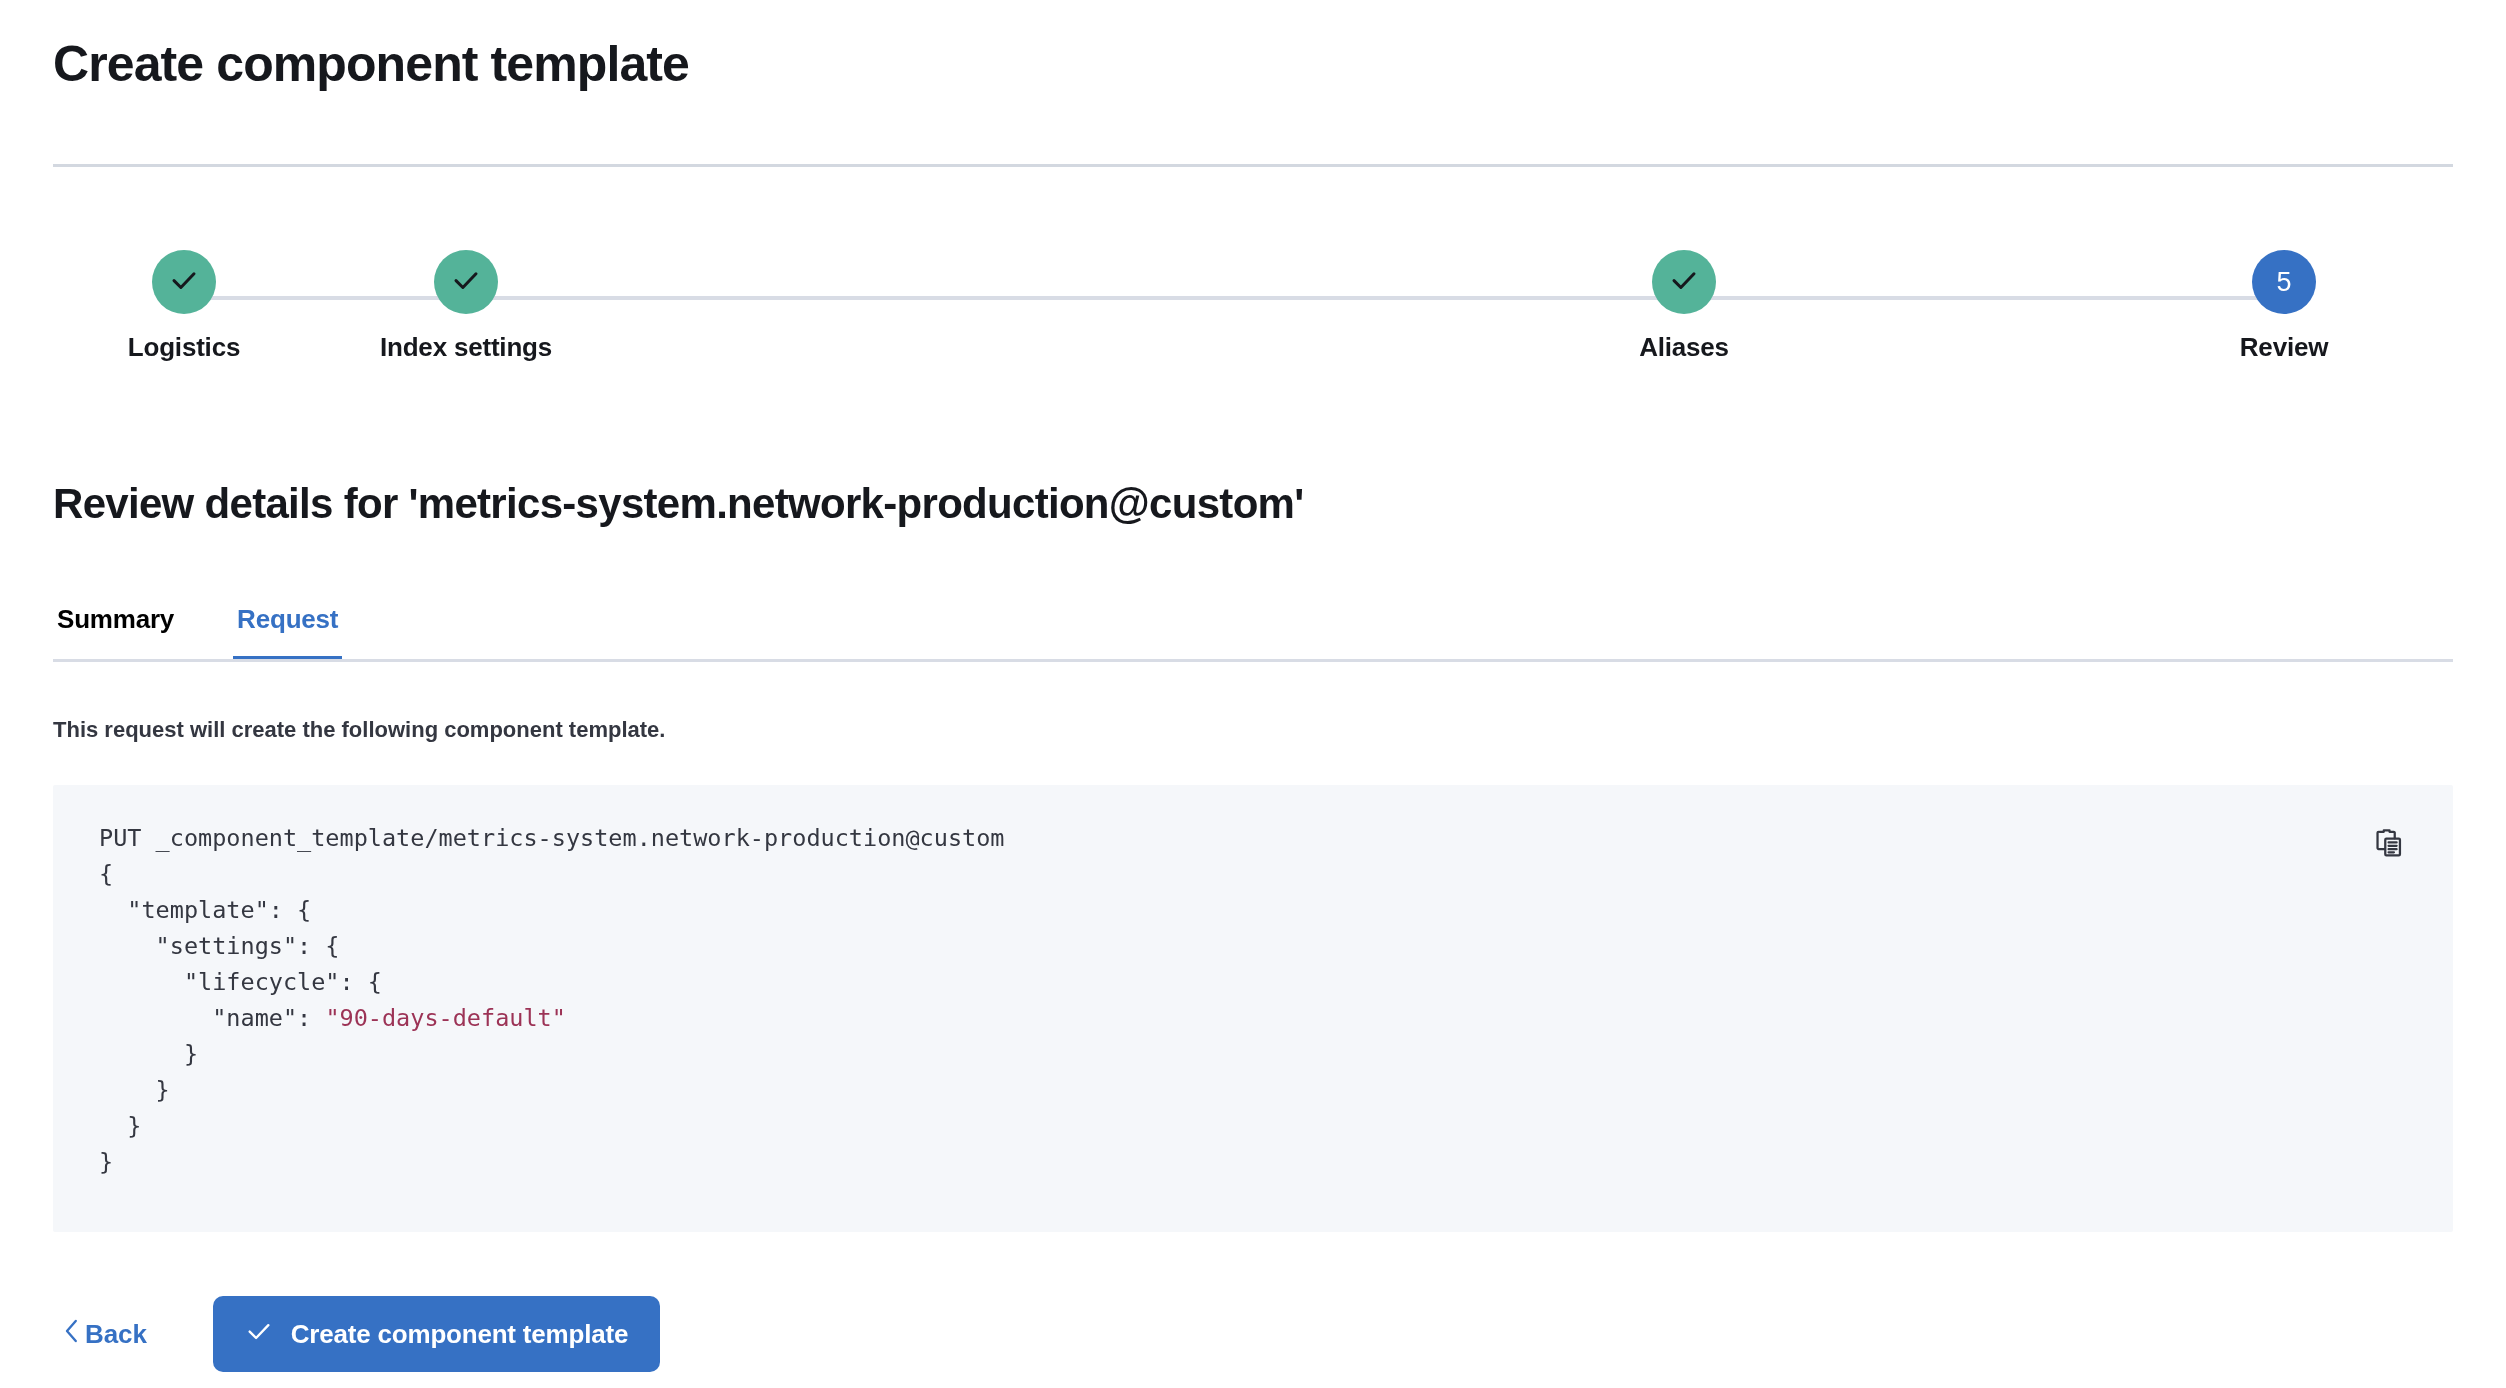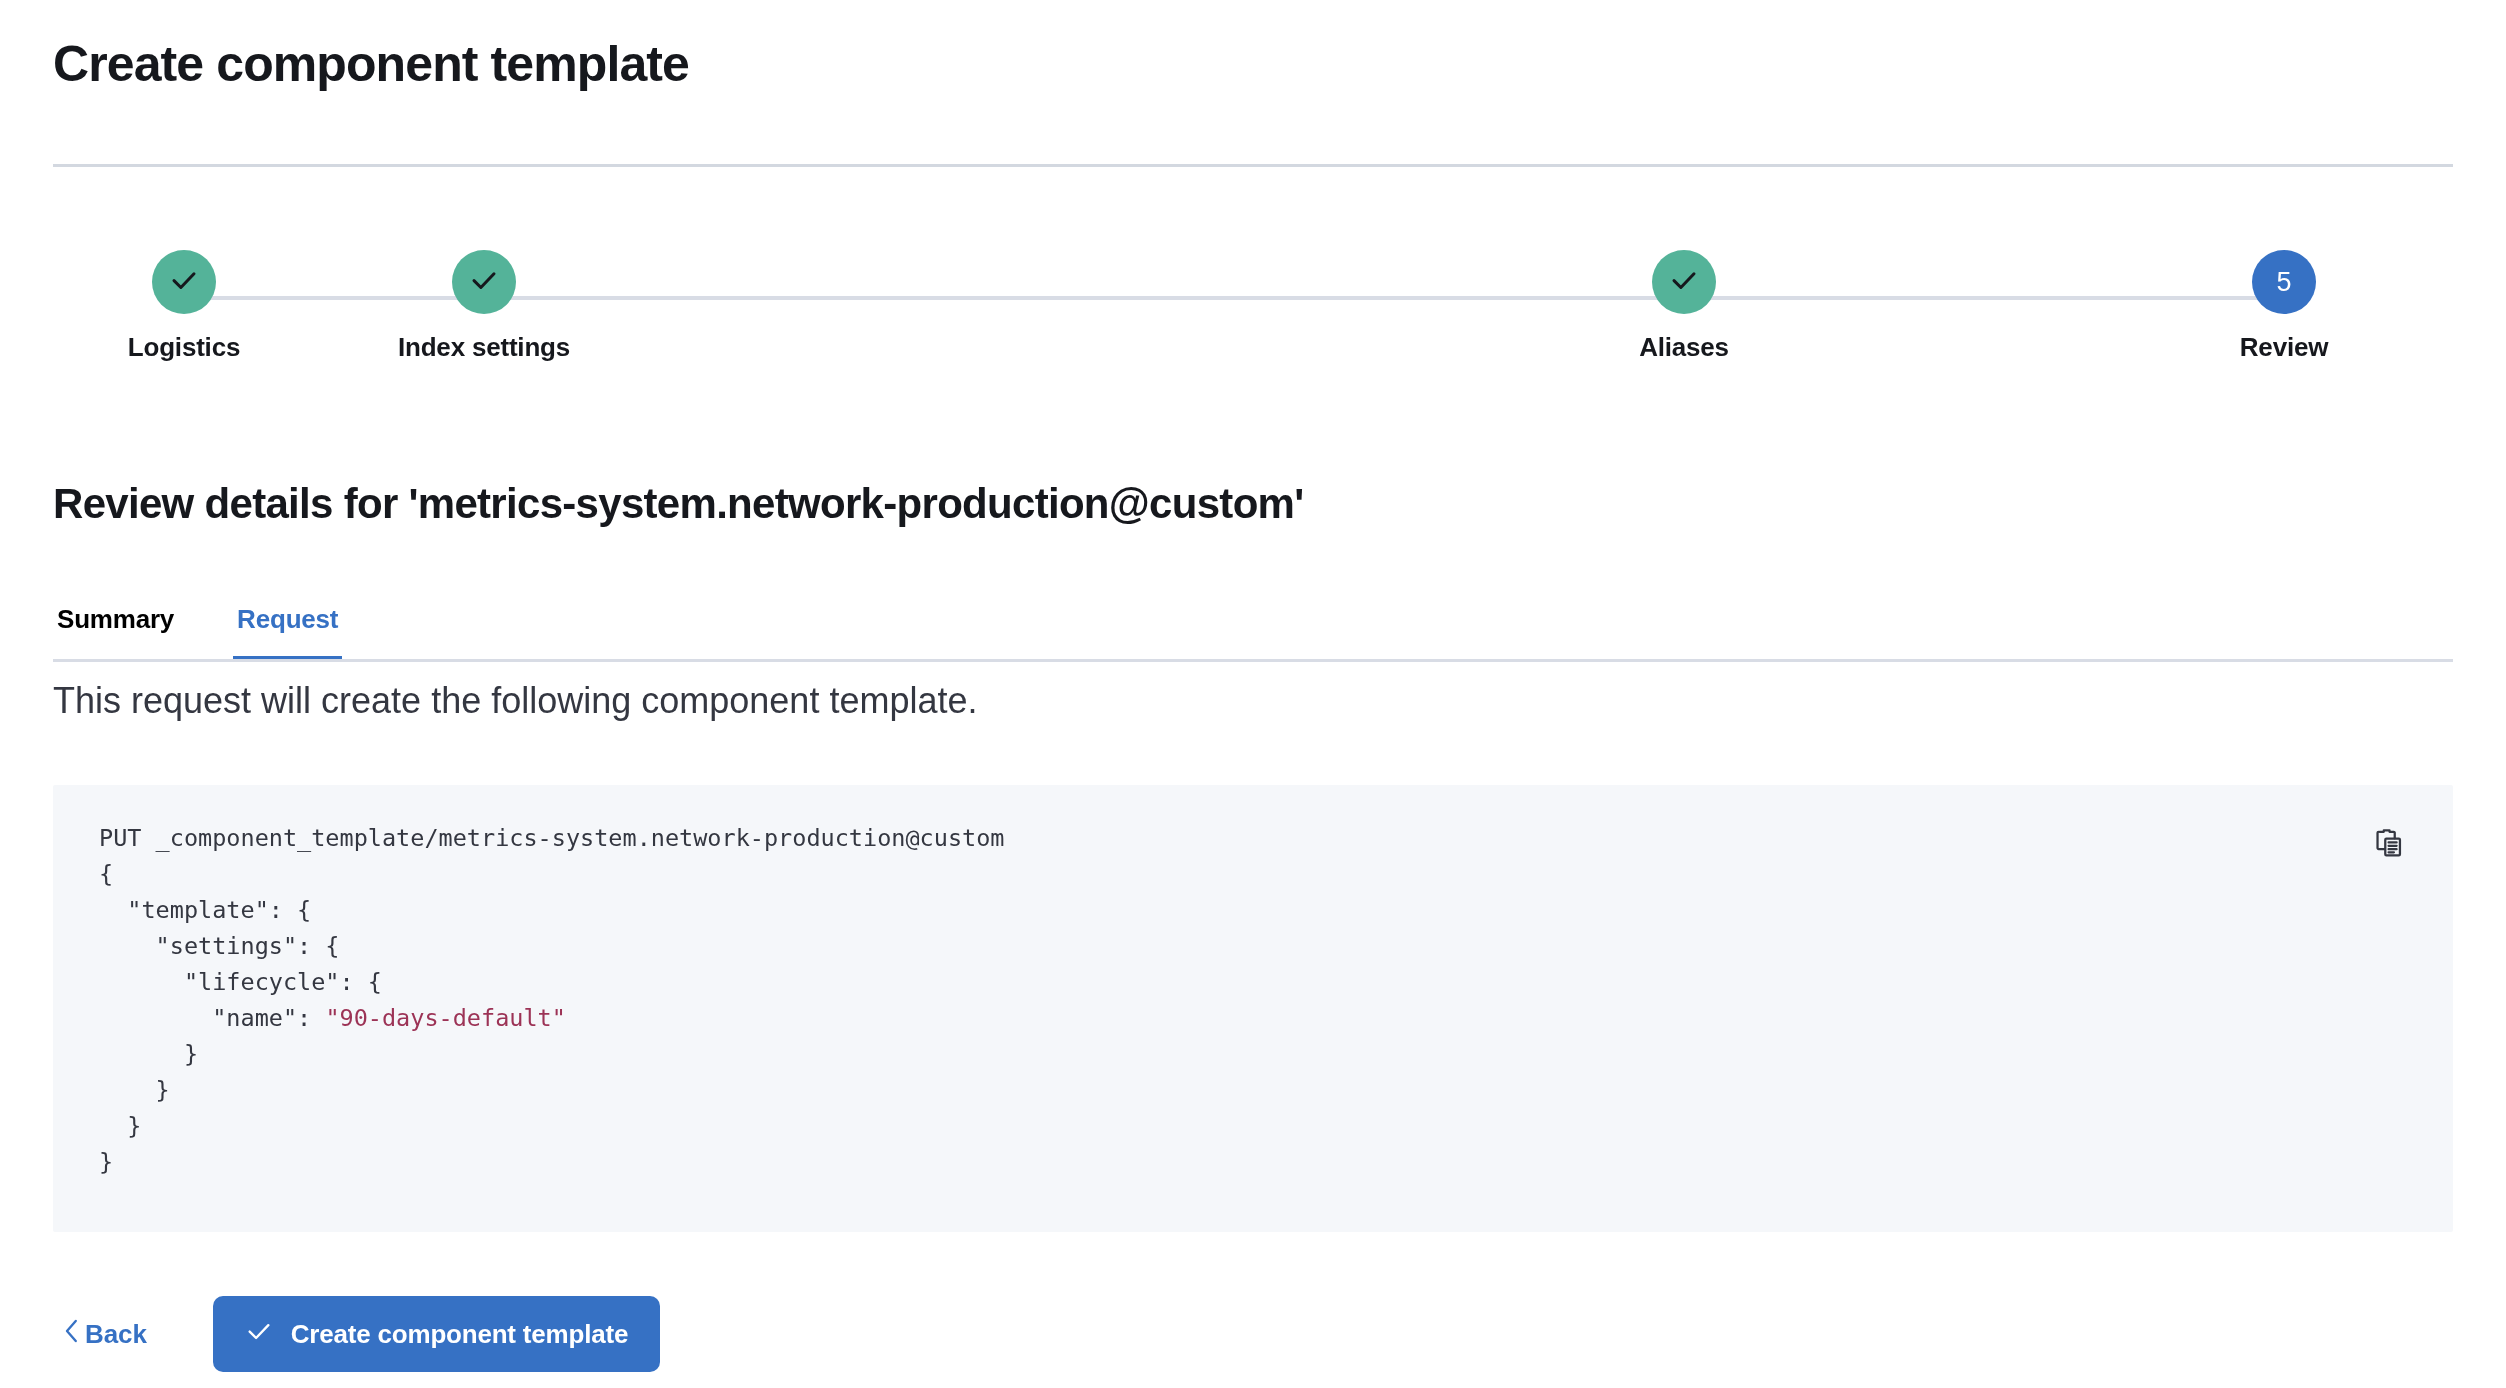--- a/index.html
+++ b/index.html
@@ -162,23 +162,23 @@
     bottom: 0;
     width: 100%;
     height: 6px;
     background: #3671c4;
   }
 
   
   .request-desc {
     position: absolute;
     left: 53px;
-    top: 674px;
-    font-size: 36px;
-    font-weight: 400;
+    top: 713px;
+    font-size: 22px;
+    font-weight: 700;
     color: #343741;
     line-height: 1.5;
   }
 
   
   .code-panel {
     position: absolute;
     left: 53px;
     top: 785px;
     width: 2400px;
@@ -274,21 +274,21 @@
       <div class="step-circle complete">
         <span class="tick">
           <svg width="30" height="30" viewBox="0 0 24 24" fill="none" stroke="#16181d" stroke-width="2.4" stroke-linecap="round" stroke-linejoin="round">
               <polyline points="4 12.5 9.5 18 20 7"></polyline>
             </svg>
         </span>
       </div>
       <div class="step-label">Logistics</div>
     </div>
 
-    <div class="step" style="left:431px;">
+    <div class="step" style="left:413px;">
       <div class="step-circle complete">
         <span class="tick">
           <svg width="30" height="30" viewBox="0 0 24 24" fill="none" stroke="#16181d" stroke-width="2.4" stroke-linecap="round" stroke-linejoin="round">
               <polyline points="4 12.5 9.5 18 20 7"></polyline>
             </svg>
         </span>
       </div>
       <div class="step-label">Index settings</div>
     </div>
 

